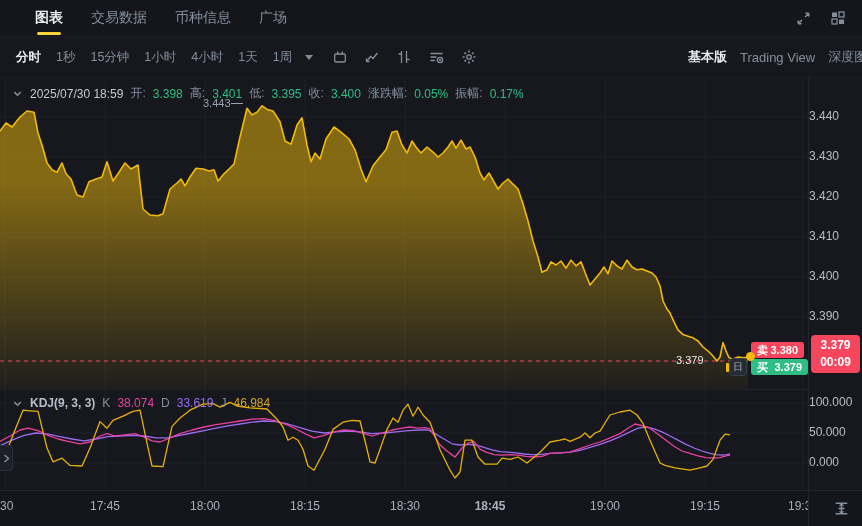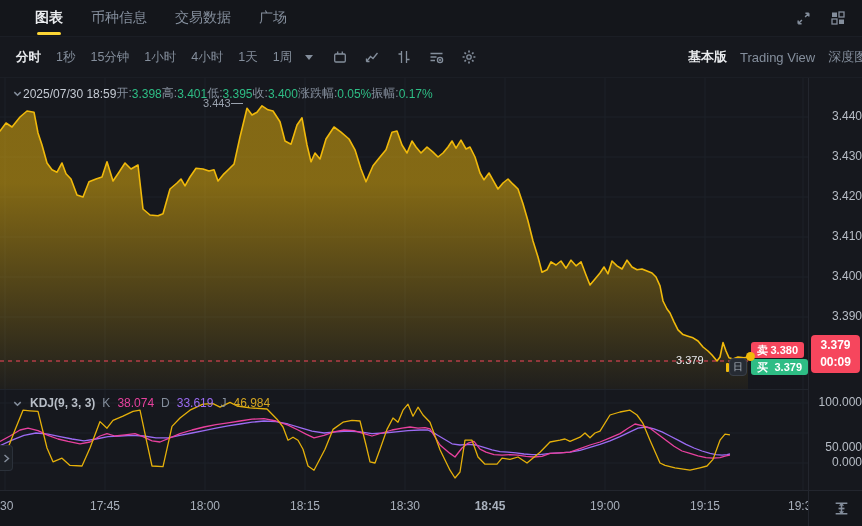--- a/index.html
+++ b/index.html
@@ -35,26 +35,26 @@
   .view-item.active{color:#EAECEF;font-weight:700;}
 
   
   .chart-area{position:absolute;top:78px;left:0;width:862px;height:412px;background:#16181E;}
   #mainChart{position:absolute;top:0;left:0;}
   #kdjChart{position:absolute;top:312px;left:0;}
   .pane-divider{position:absolute;top:311px;left:0;width:808px;height:1px;background:#20242C;}
 
   .axis-col{position:absolute;top:0;left:808px;width:54px;height:412px;background:#16181E;
             border-left:1px solid #23262E;box-sizing:border-box;}
-  .axis-label{position:absolute;width:100%;text-align:right;font-size:12px;color:#B7BDC6;}
+  .axis-label{position:absolute;width:100%;text-align:left;font-size:12px;color:#B7BDC6;}
   .price-badge{position:absolute;left:2px;top:257px;width:49px;height:38px;background:#F6465D;
                border-radius:4px;color:#FFFFFF;font-size:12px;font-weight:700;text-align:center;
                padding-top:2px;box-sizing:border-box;line-height:17px;cursor:pointer;}
 
-  .ohlc-row{position:absolute;left:12px;top:7px;display:flex;align-items:center;
+  .ohlc-row{position:absolute;left:12px;top:7px;display:flex;align-items:center;gap:7px;
             font-size:12px;color:#848E9C;white-space:nowrap;text-align:center;}
   .ohlc-dt{color:#C4CAD3;}
   .ohlc-lab{color:#848E9C;}
   .ohlc-val{color:#2EBD85;}
 
   .watermark{position:absolute;left:256px;top:126px;display:flex;align-items:center;gap:14px;
              pointer-events:none;}
   .wm-text{font-size:40px;font-weight:700;letter-spacing:3px;color:rgba(234,236,239,0.055);}
 
   .max-label{position:absolute;left:203px;top:19px;display:flex;align-items:center;
@@ -97,22 +97,22 @@
   .axis-settings{position:absolute;right:12px;top:9px;cursor:pointer;}
 </style>
 </head>
 <body>
 
 <div class="app">
 
   <header class="navbar">
     <nav class="nav-tabs" id="navTabs">
         <span class="nav-tab active">图表</span>
+        <span class="nav-tab">交易数据</span>
         <span class="nav-tab">币种信息</span>
-        <span class="nav-tab">交易数据</span>
         <span class="nav-tab">广场</span>
       </nav>
     <div class="nav-icons">
       <span class="icon-btn">
         <svg width="17" height="17" viewBox="0 0 16 16" fill="none" stroke="#848E9C" stroke-width="1.4">
           <path d="M9.5 6.5 L13 3 M13 3 h-3.2 M13 3 v3.2"></path>
           <path d="M6.5 9.5 L3 13 M3 13 h3.2 M3 13 v-3.2"></path>
         </svg>
       </span>
       <span class="icon-btn">
@@ -295,21 +295,21 @@
         <div>3.379</div>
         <div>00:09</div>
       </div>
     <div class="axis-label" style="top: 31px;">3.440</div>
         <div class="axis-label" style="top: 71px;">3.430</div>
         <div class="axis-label" style="top: 111px;">3.420</div>
         <div class="axis-label" style="top: 151px;">3.410</div>
         <div class="axis-label" style="top: 191px;">3.400</div>
         <div class="axis-label" style="top: 231px;">3.390</div>
         <div class="axis-label" style="top: 317px;">100.000</div>
-        <div class="axis-label" style="top: 362px;">50.000</div>
+        <div class="axis-label" style="top: 347px;">50.000</div>
         <div class="axis-label" style="top: 377px;">0.000</div>
       </div>
   </div>
 
   <div class="timebar">
     <div class="time-zone" id="timeZone">
         <span class="time-label" style="left: 5px;">:30</span>
         <span class="time-label" style="left: 105px;">17:45</span>
         <span class="time-label" style="left: 205px;">18:00</span>
         <span class="time-label" style="left: 305px;">18:15</span>

